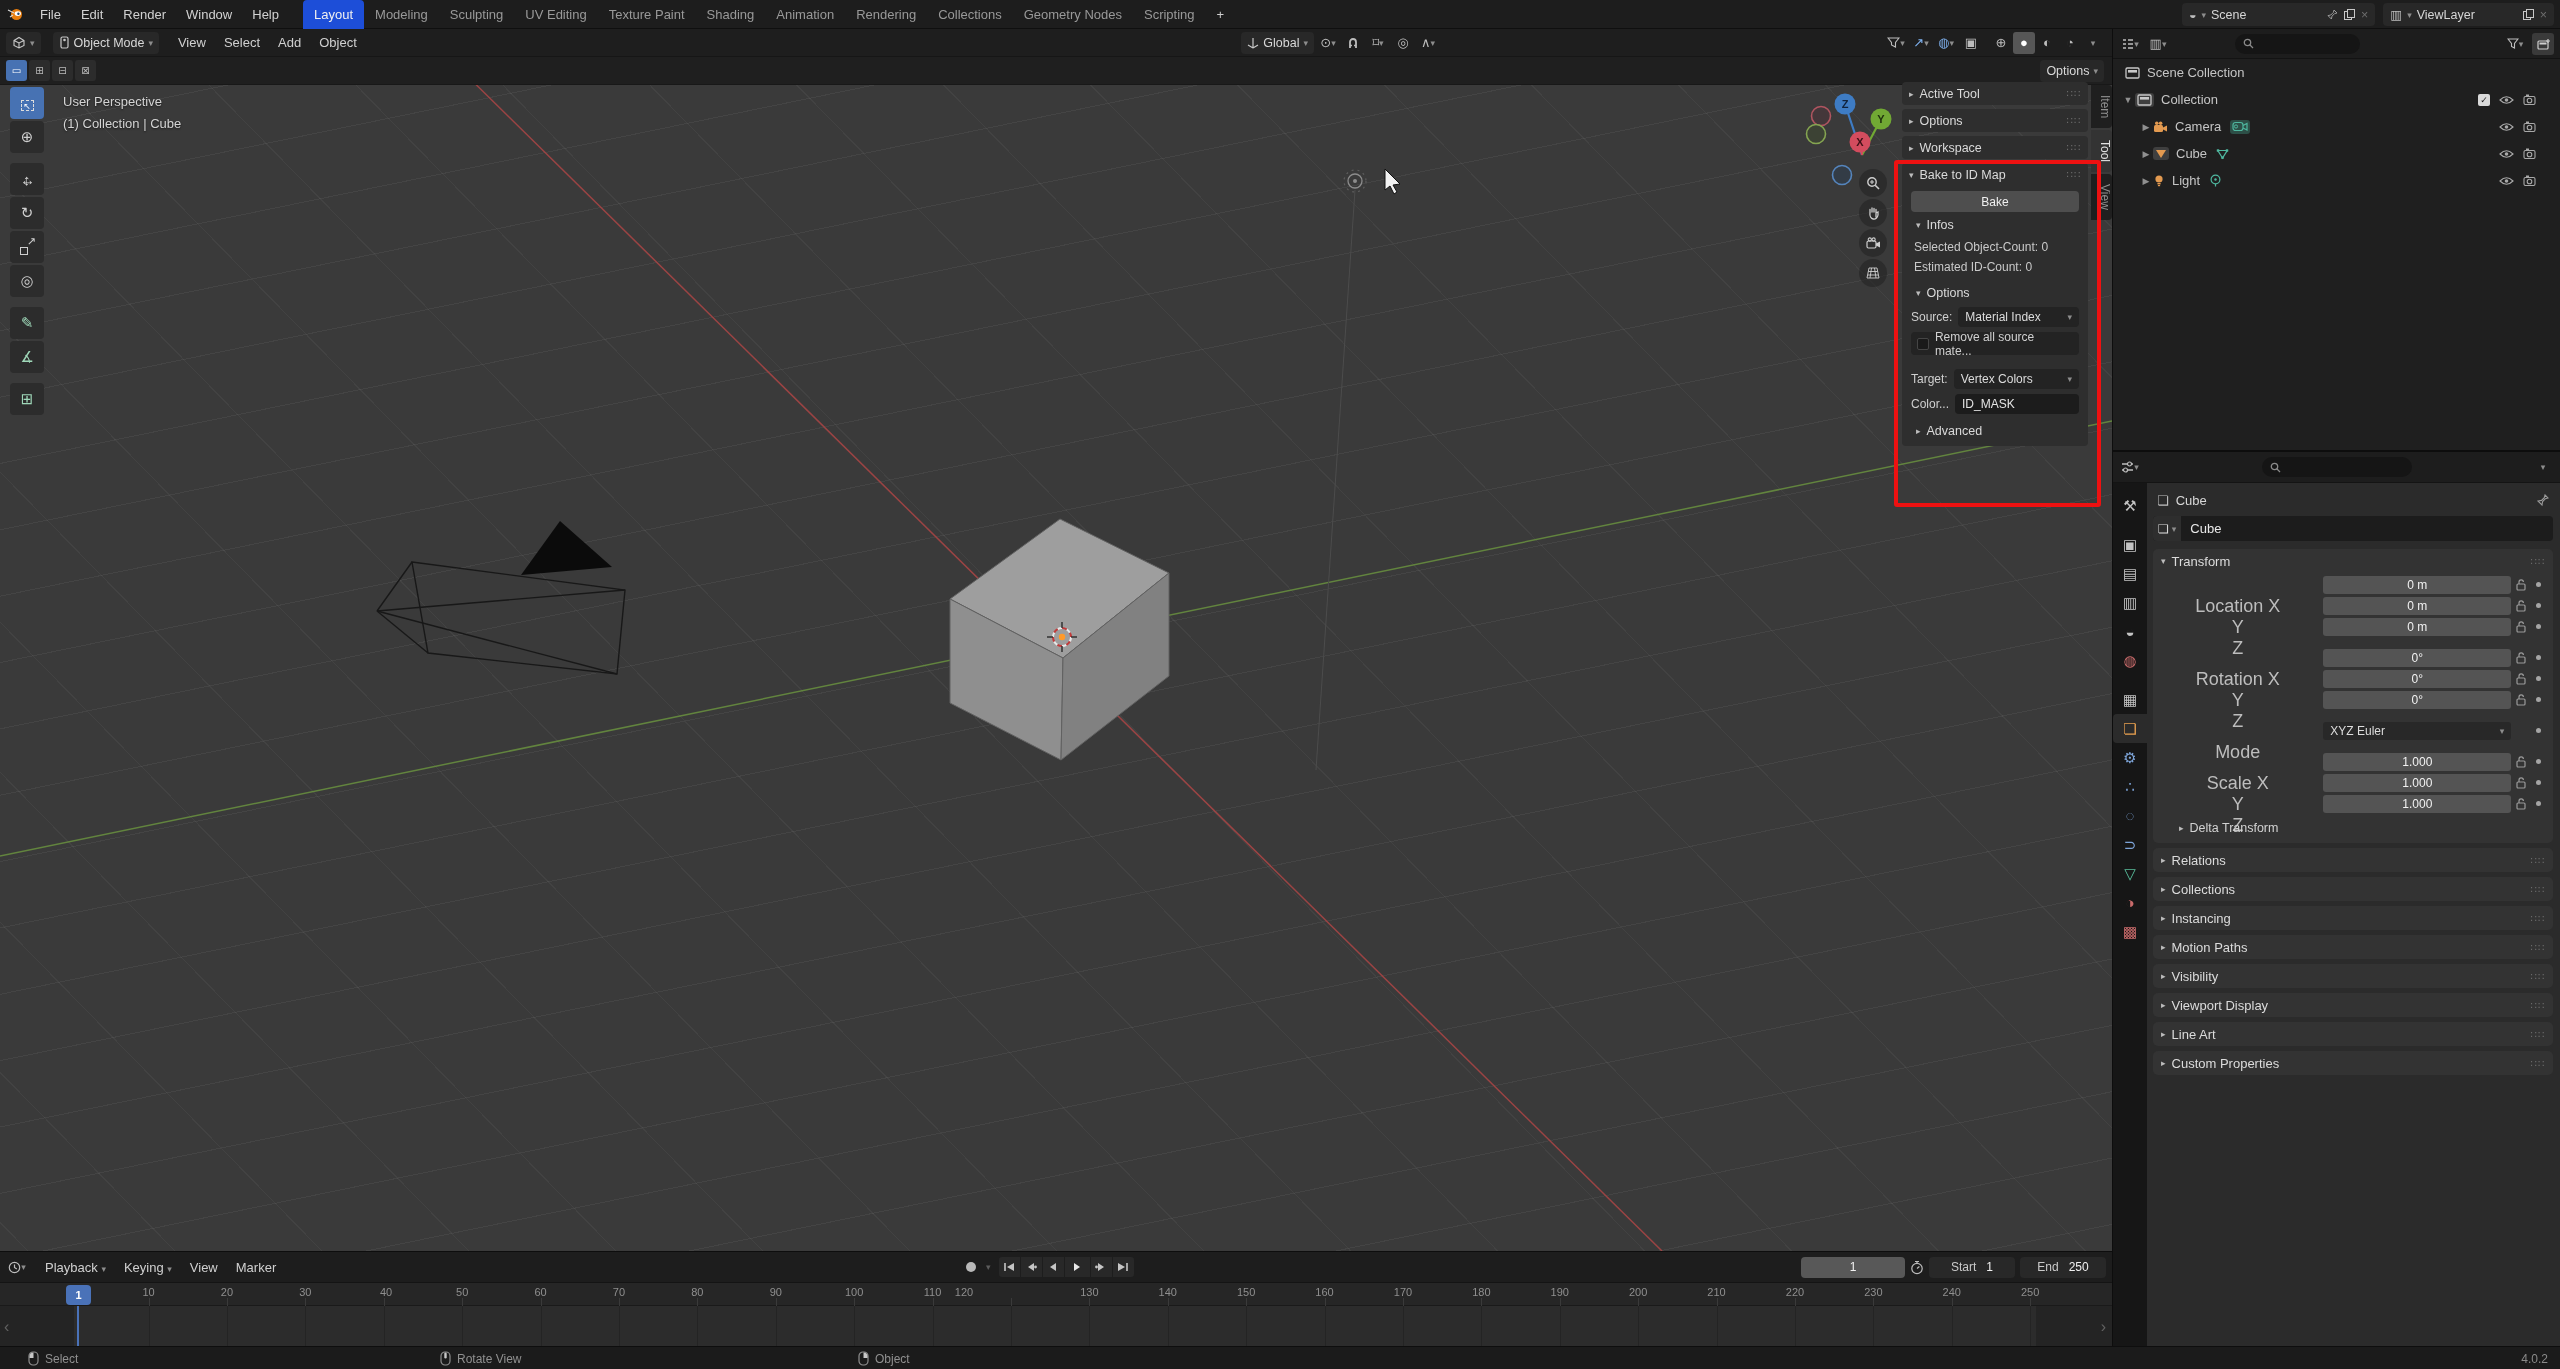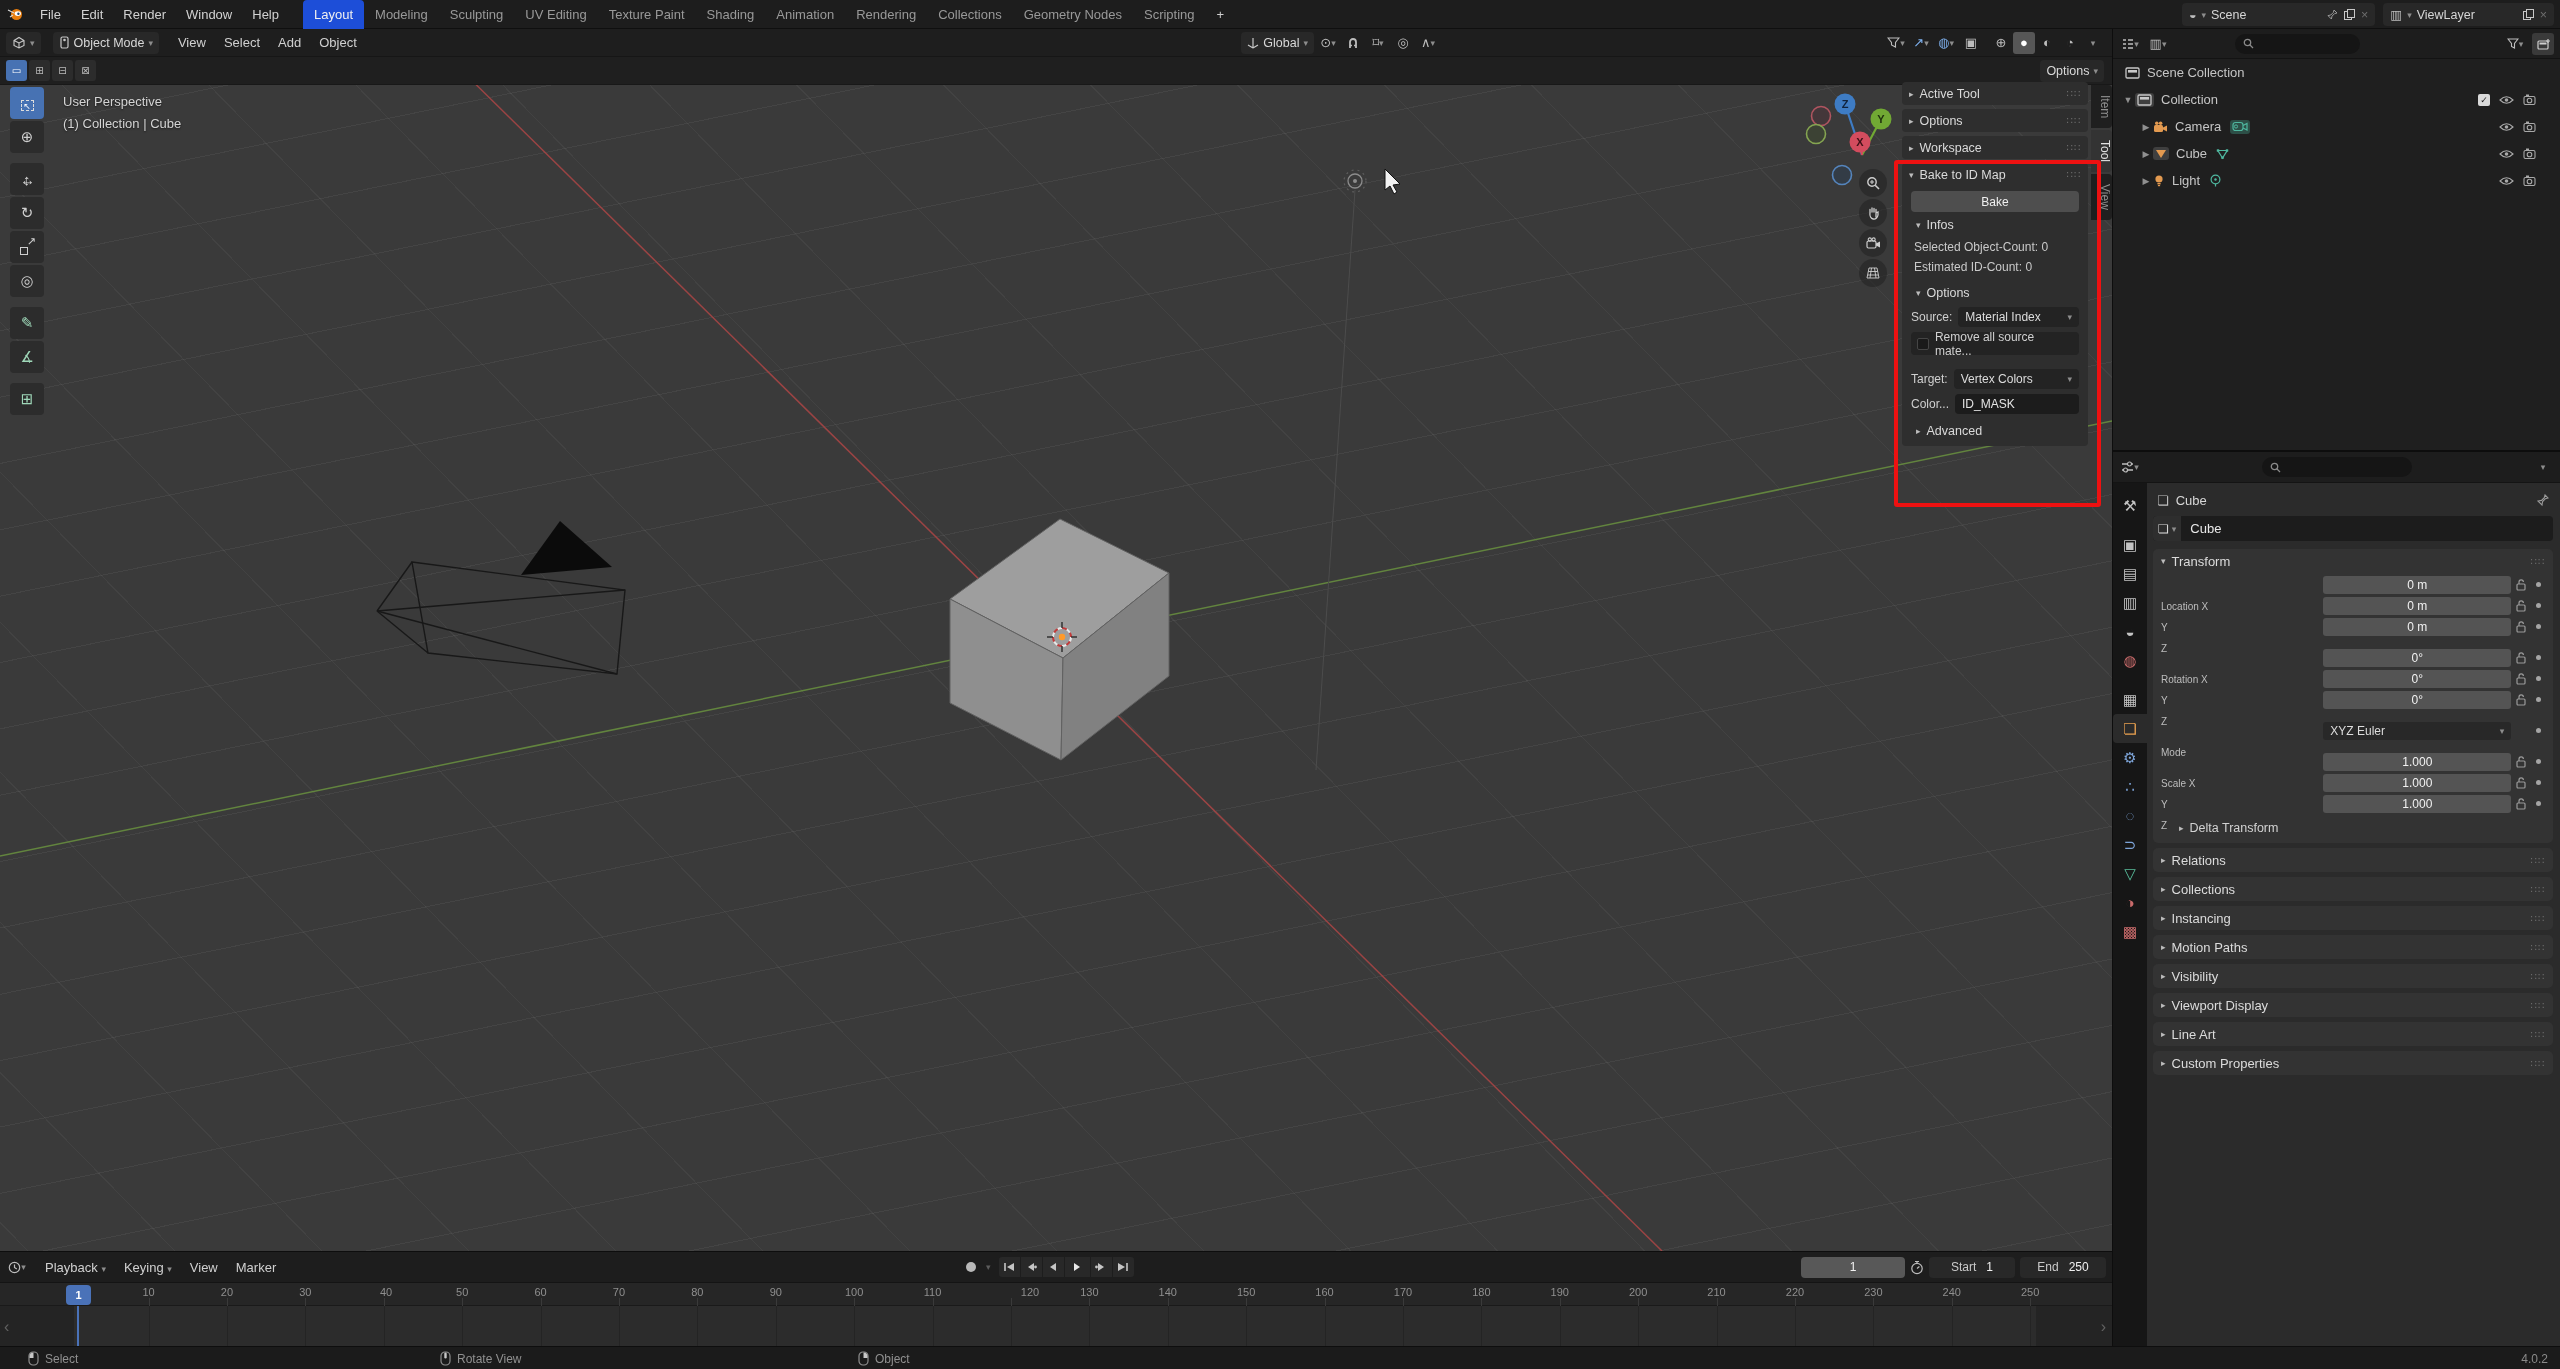--- a/index.html
+++ b/index.html
@@ -85,21 +85,21 @@
   .ptab.gap { margin-top:10px; }
   #pr-content { position:absolute; left:34px; top:31px; width:414px; height:863px; padding:8px 8px 0 6px; }
   .crumb { display:flex; align-items:center; gap:7px; font-size:13px; color:#d8d8d8; padding:2px 4px 8px 4px; }
   .namefield { background:#1c1c1c; border-radius:4px; height:25px; display:flex; align-items:center; margin-bottom:8px; }
   .namefield .ic { background:#2e2e2e; border-radius:4px 0 0 4px; height:25px; display:flex; align-items:center; padding:0 5px; gap:3px; }
   .namefield .nm { padding:0 9px; font-size:13px; color:#e8e8e8; }
   .panel { background:#333333; border-radius:5px; margin-bottom:5px; }
   .panel-h { height:24px; display:flex; align-items:center; padding:0 8px; font-size:13px; color:#dcdcdc; }
   .panel-h .h { margin-left:auto; color:#6e6e6e; font-size:10px; letter-spacing:1px; }
   .trow { display:flex; align-items:center; height:19px; margin:2px 8px; }
-  .trow .lb { width:155px; text-align:left; margin-right:9px; font-size:10px; color:#bdbdbd;margin-top:44px; }
+  .trow .lb { width:155px; text-align:center; margin-right:9px; font-size:18px; color:#bdbdbd;margin-top:44px; }
   .trow .fld { width:190px; height:18px; background:#545454; border-radius:3px; color:#f2f2f2; font-size:12px; display:flex; align-items:center; justify-content:center; }
   .trow .fld.drop { background:#282828; justify-content:flex-start; padding:0 7px; color:#dcdcdc; }
   .trow .fld.drop .dd { margin-left:auto; }
   .trow .lock { width:20px; display:flex; justify-content:center; }
   .trow .adot { width:14px; display:flex; justify-content:center; }
   .adot i { width:5px; height:5px; border-radius:50%; background:#a5a5a5; }
   .gap8 { height:8px; }
   .subhead { display:flex; align-items:center; padding:6px 8px 8px 26px; font-size:12.5px; color:#d2d2d2; }
 
   
@@ -981,21 +981,21 @@
       <div class="tick" style="left: 618.96px;">70</div>
       <div class="tickline" style="left: 618.96px;"></div>
       <div class="tick" style="left: 697.36px;">80</div>
       <div class="tickline" style="left: 697.36px;"></div>
       <div class="tick" style="left: 775.76px;">90</div>
       <div class="tickline" style="left: 775.76px;"></div>
       <div class="tick" style="left: 854.16px;">100</div>
       <div class="tickline" style="left: 854.16px;"></div>
       <div class="tick" style="left: 932.56px;">110</div>
       <div class="tickline" style="left: 932.56px;"></div>
-      <div class="tick" style="left: 1030px;">120</div>
+      <div class="tick" style="left: 964px;">120</div>
       <div class="tickline" style="left: 1010.96px;"></div>
       <div class="tick" style="left: 1089.36px;">130</div>
       <div class="tickline" style="left: 1089.36px;"></div>
       <div class="tick" style="left: 1167.76px;">140</div>
       <div class="tickline" style="left: 1167.76px;"></div>
       <div class="tick" style="left: 1246.16px;">150</div>
       <div class="tickline" style="left: 1246.16px;"></div>
       <div class="tick" style="left: 1324.56px;">160</div>
       <div class="tickline" style="left: 1324.56px;"></div>
       <div class="tick" style="left: 1402.96px;">170</div>

